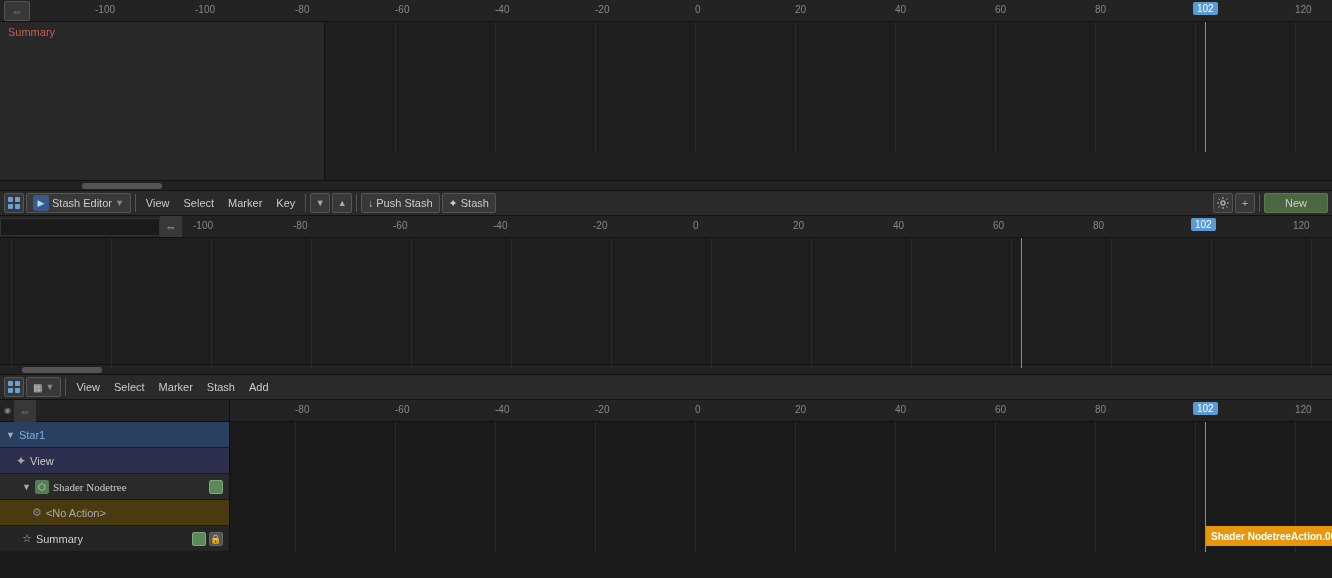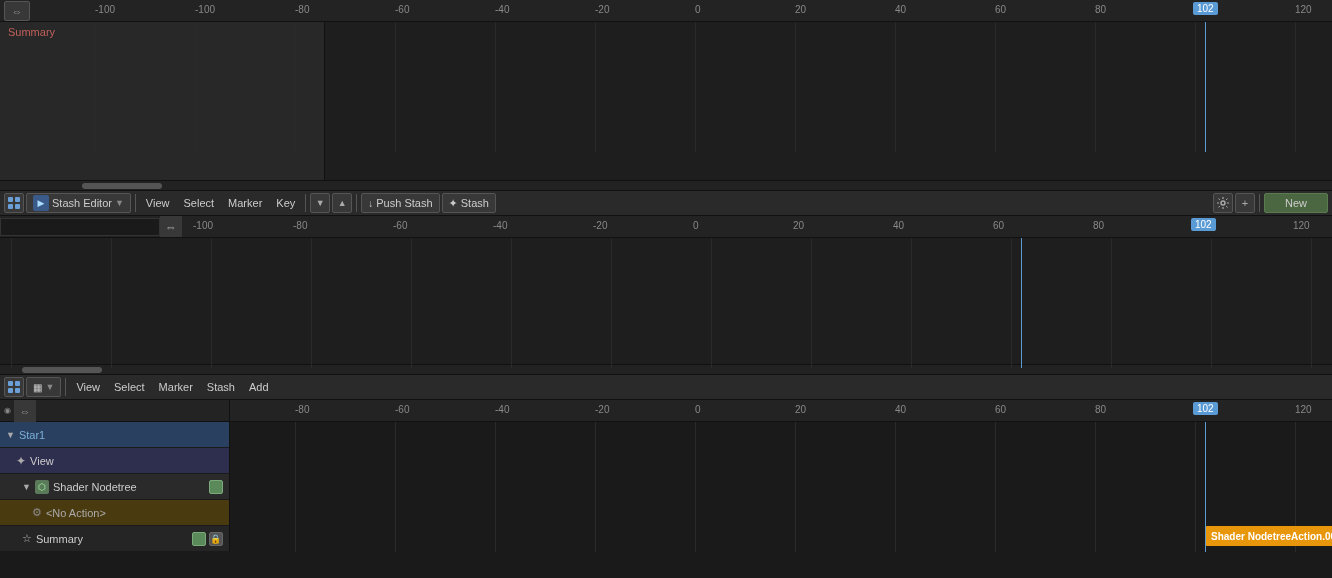--- a/index.html
+++ b/index.html
@@ -564,21 +564,21 @@
 
       <div class="nla-track-item star" style="padding-left:16px;">
         <span style="color:#aaa; font-size:12px;">✦</span>
         <span style="color:#ccc;">View</span>
       </div>
 
       <div class="nla-track-item shader" style="padding-left:22px; justify-content:space-between;">
         <div style="display:flex; align-items:center; gap:4px;">
           <span class="triangle-down">▼</span>
           <div class="shield-icon" style="background:#5a7a5a; color:#afa;">⬡</div>
-          <span style="color:#ccc;">Shader Nodetree</span>
+          <span style="color:#ccc;font-family:Liberation Serif, serif;">Shader Nodetree</span>
         </div>
         <div class="checkbox-icon checkbox-checked"></div>
       </div>
 
       <div class="nla-track-item no-action" style="padding-left:32px;">
         <span style="color:#888;">⚙</span>
         <span style="color:#aaa;">&lt;No Action&gt;</span>
       </div>
 
       <div class="nla-track-item nla-track" style="padding-left:22px; justify-content:space-between;">

